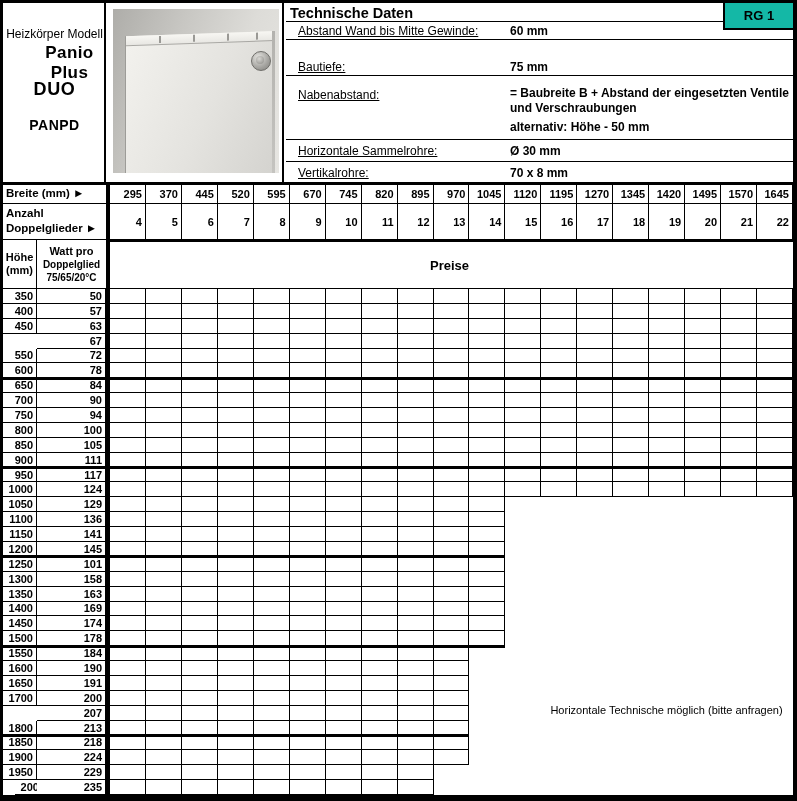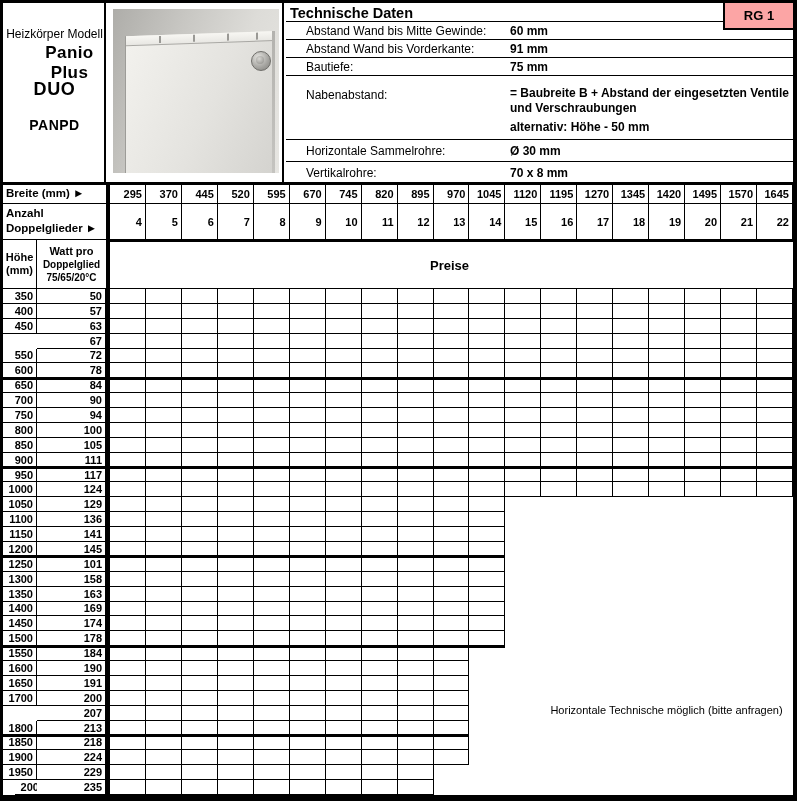--- a/index.html
+++ b/index.html
@@ -13,23 +13,23 @@
     color:#000;
     overflow:hidden;
   }
   .abs{position:absolute;box-sizing:border-box;}
   .b{font-weight:bold;}
   
   .model-cell{left:0;top:0;width:103px;height:179px;border-right:2px solid #000;}
   .photo-cell{left:105px;top:0;width:176px;height:179px;border-right:2px solid #000;background:#fff;}
   .tech-cell{left:283px;top:0;width:507px;height:179px;}
   .tech-title{left:283px;top:0;width:437px;height:19px;border-bottom:1px solid #000;font-size:14.5px;font-weight:bold;padding:2px 0 0 4px;}
-  .rg-badge{left:720px;top:0;width:70px;height:27px;background:#fca5a5;border-left:2px solid #000;border-bottom:2px solid #000;font-size:13px;font-weight:bold;display:flex;align-items:center;justify-content:center;}
+  .rg-badge{left:720px;top:0;width:70px;height:27px;background:#14b8a6;border-left:2px solid #000;border-bottom:2px solid #000;font-size:13px;font-weight:bold;display:flex;align-items:center;justify-content:center;}
   .tech-row{left:283px;width:507px;border-bottom:1px solid #000;font-size:12px;}
-  .tech-label{position:absolute;left:20px;top:2px;}
+  .tech-label{position:absolute;left:12px;top:2px;text-decoration:underline;}
   .tech-value{position:absolute;left:224px;top:2px;font-weight:bold;}
   .tech-multi{position:absolute;left:224px;top:10px;font-weight:bold;line-height:15px;}
   .alt-line{margin-top:4px;}
   
   .hline{left:0;top:179px;width:790px;height:3px;background:#000;}
   .vdiv{left:103px;top:179px;width:4px;height:613px;background:#000;}
   
   .breite-label{left:0;top:182px;width:103px;height:19px;border-bottom:1px solid #000;font-size:11.5px;font-weight:bold;padding:2px 0 0 3px;}
   .anzahl-label{left:0;top:201px;width:103px;height:36px;border-bottom:1px solid #000;font-size:11.5px;font-weight:bold;padding:2px 0 0 3px;line-height:15px;}
   .hoehe-head{left:0;top:237px;width:34px;height:49px;border-right:1px solid #000;border-bottom:1px solid #000;font-size:11px;font-weight:bold;display:flex;flex-direction:column;align-items:center;justify-content:center;line-height:13px;}
@@ -82,24 +82,20 @@
   </div>
 
   <div class="abs tech-cell">
     <div class="abs tech-title" style="left:0;">Technische Daten</div>
   </div>
   <div class="abs rg-badge">RG 1</div>
 
   <div class="abs tech-row" style="top:19px;height:18px;">
     <span class="tech-label">Abstand Wand bis Mitte Gewinde:</span>
     <span class="tech-value">60 mm</span>
-  </div>
-  <div class="abs tech-row" style="top:37px;height:18px;">
-    <span class="tech-label">Abstand Wand bis Vorderkante:</span>
-    <span class="tech-value">91 mm</span>
   </div>
   <div class="abs tech-row" style="top:55px;height:18px;">
     <span class="tech-label">Bautiefe:</span>
     <span class="tech-value">75 mm</span>
   </div>
   <div class="abs tech-row" style="top:73px;height:64px;">
     <span class="tech-label" style="top:12px;">Nabenabstand:</span>
     <div class="tech-multi">
       <div>= Baubreite B + Abstand der eingesetzten Ventile</div>
       <div>und Verschraubungen</div>

